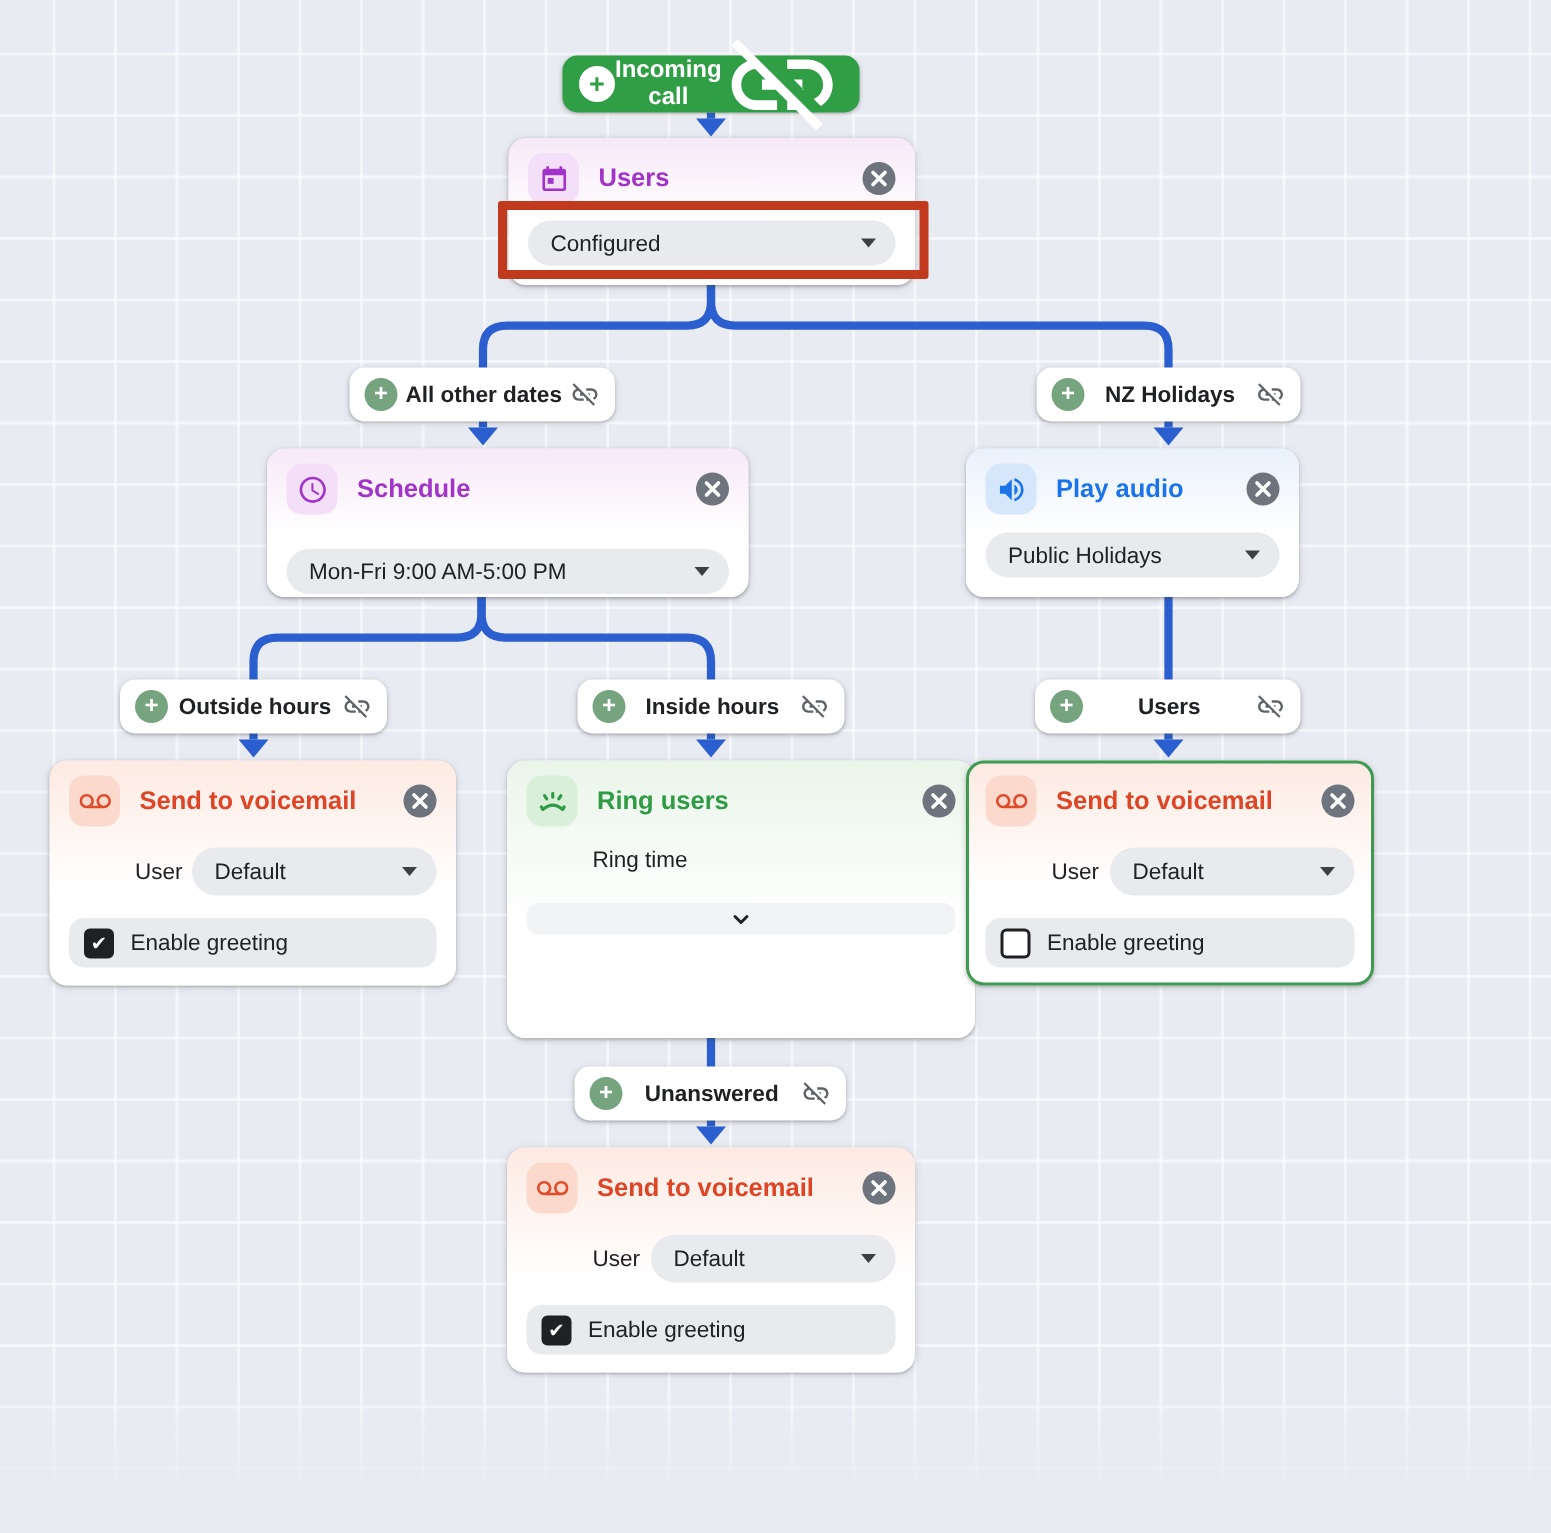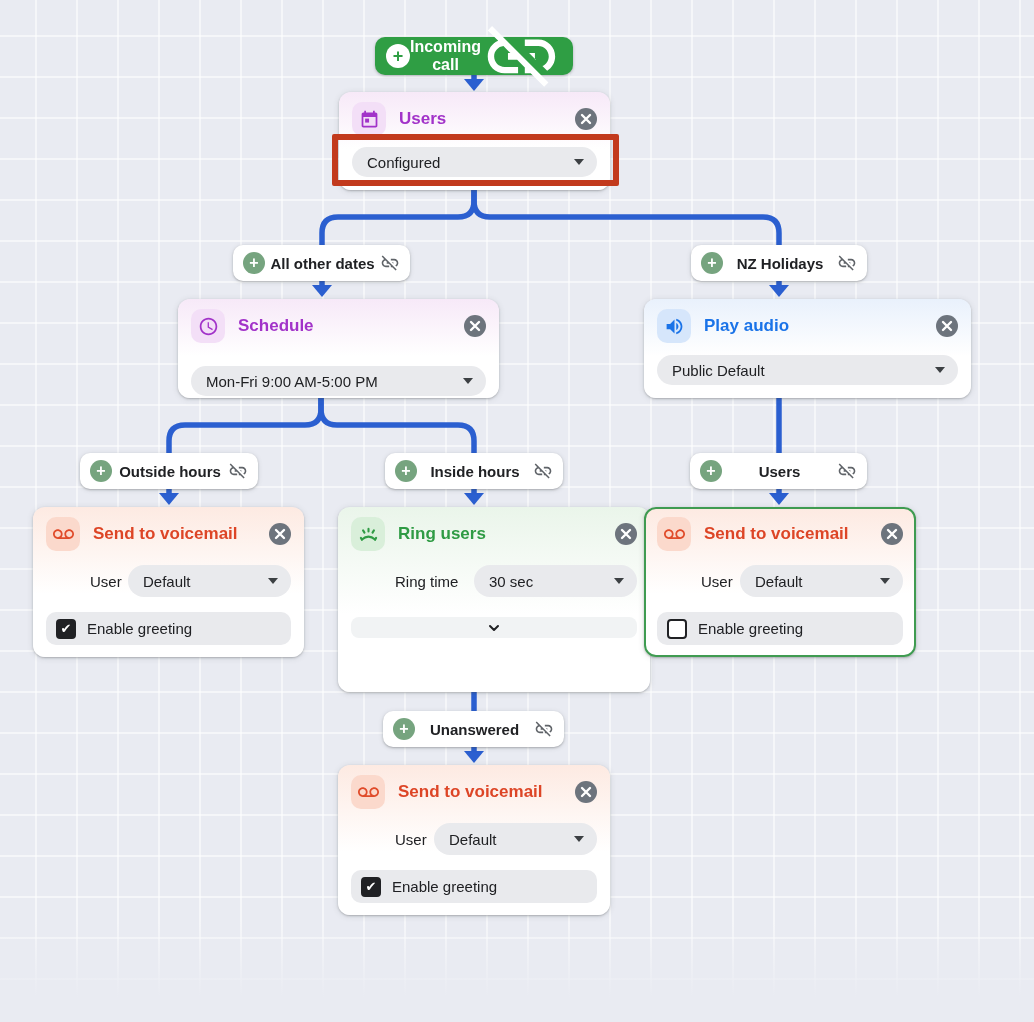--- a/index.html
+++ b/index.html
@@ -215,36 +215,36 @@
             <path d="M2 2 L10 10 M10 2 L2 10" stroke="#fff" stroke-width="2.4" stroke-linecap="round"></path>
           </svg>
       </button>
     </div>
     <div class="dropdown dd-full" style="margin-top:23px;gap:32px;">
       <span class="dd-text">Mon-Fri 9:00 AM-5:00 PM</span>
       <span class="caret"></span>
     </div>
   </div>
 
-  <div class="node tint-blue" style="left:644px; top:299px; width:327px; height:99px;">
+  <div class="node tint-blue" style="left:644px; top:299px; width:222px; height:99px;">
     <div class="node-header">
       <span class="node-icon icon-blue">
         <svg viewBox="0 0 24 24">
             <path fill="currentColor" d="M3 9v6h4l5 5V4L7 9H3zm13.5 3c0-1.77-1.02-3.29-2.5-4.03v8.05c1.48-.73 2.5-2.25 2.5-4.02zM14 3.23v2.06c2.89.86 5 3.54 5 6.71s-2.11 5.85-5 6.71v2.06c4.01-.91 7-4.49 7-8.77s-2.99-7.86-7-8.77z"></path>
           </svg>
       </span>
       <span class="node-title t-blue">Play audio</span>
       <button class="close-btn">
         <svg viewBox="0 0 12 12">
             <path d="M2 2 L10 10 M10 2 L2 10" stroke="#fff" stroke-width="2.4" stroke-linecap="round"></path>
           </svg>
       </button>
     </div>
     <div class="dropdown dd-full" style="margin-top:12px;">
-      <span class="dd-text">Public Default</span>
+      <span class="dd-text">Public Holidays</span>
       <span class="caret"></span>
     </div>
   </div>
 
   <div class="pill" style="left:80px; top:453px; width:178px;">
     <span class="plus">+</span>
     <span class="pill-label">Outside hours</span>
     <span class="unlink">
       <svg viewBox="0 0 24 24">
           <path fill="currentColor" d="M17 7h-4v1.9h4c1.71 0 3.1 1.39 3.1 3.1 0 1.27-.77 2.37-1.87 2.84l1.4 1.4C21.05 15.36 22 13.79 22 12c0-2.76-2.24-5-5-5zM2 4.27l3.11 3.11C3.29 8.12 2 9.91 2 12c0 2.76 2.24 5 5 5h4v-1.9H7c-1.71 0-3.1-1.39-3.1-3.1 0-1.59 1.21-2.9 2.76-3.08L8.73 11H8v2h2.73L13 15.27V17h1.73l4.01 4L20 19.74 3.27 3 2 4.27zM16 11h-1.73l2 2H16v-2z"></path>
@@ -308,24 +308,20 @@
       </span>
       <span class="node-title t-green">Ring users</span>
       <button class="close-btn">
         <svg viewBox="0 0 12 12">
             <path d="M2 2 L10 10 M10 2 L2 10" stroke="#fff" stroke-width="2.4" stroke-linecap="round"></path>
           </svg>
       </button>
     </div>
     <div class="field-row field-row2" style="margin-top:14px;">
       <span class="field-label">Ring time</span>
-      <span class="dropdown">
-        <span class="dd-text">30 sec</span>
-        <span class="caret"></span>
-      </span>
     </div>
     <div class="expander">
       <svg viewBox="0 0 16 16">
           <path d="M4 6 L8 10 L12 6" stroke="currentColor" stroke-width="2" fill="none" stroke-linecap="round" stroke-linejoin="round"></path>
         </svg>
     </div>
   </div>
 
   <div class="node tint-red selected" style="left:644px; top:507px; width:272px; height:150px;">
     <div class="node-header">

